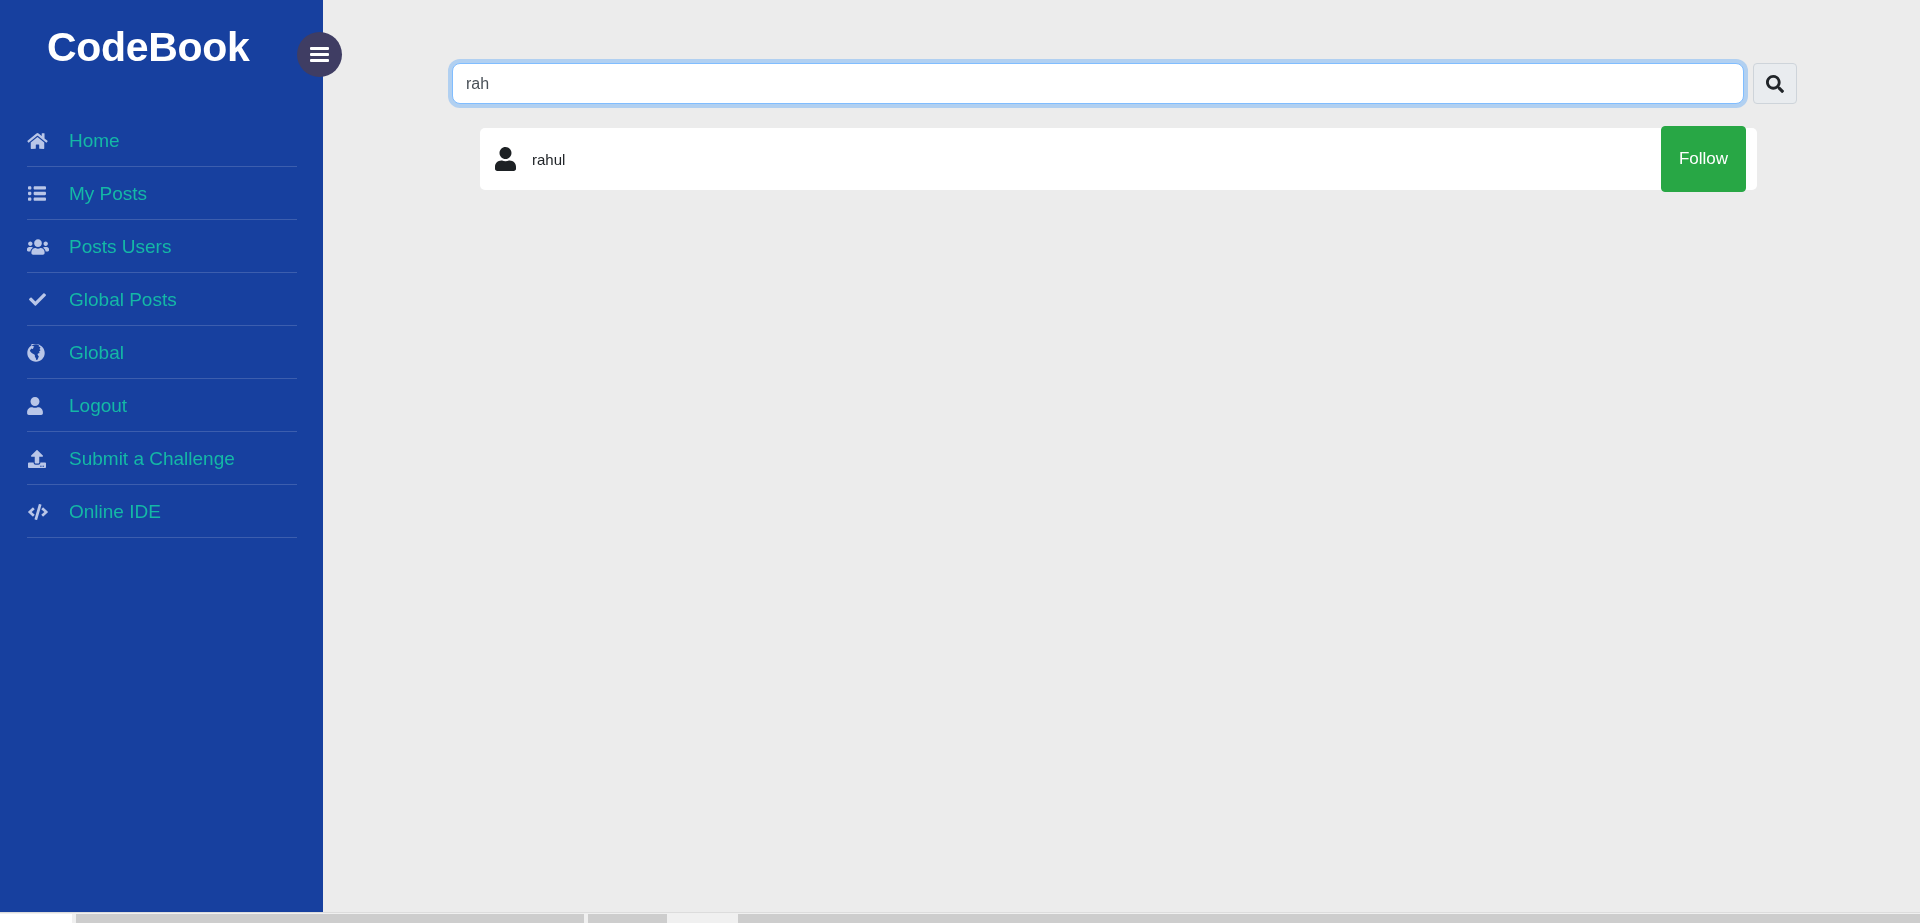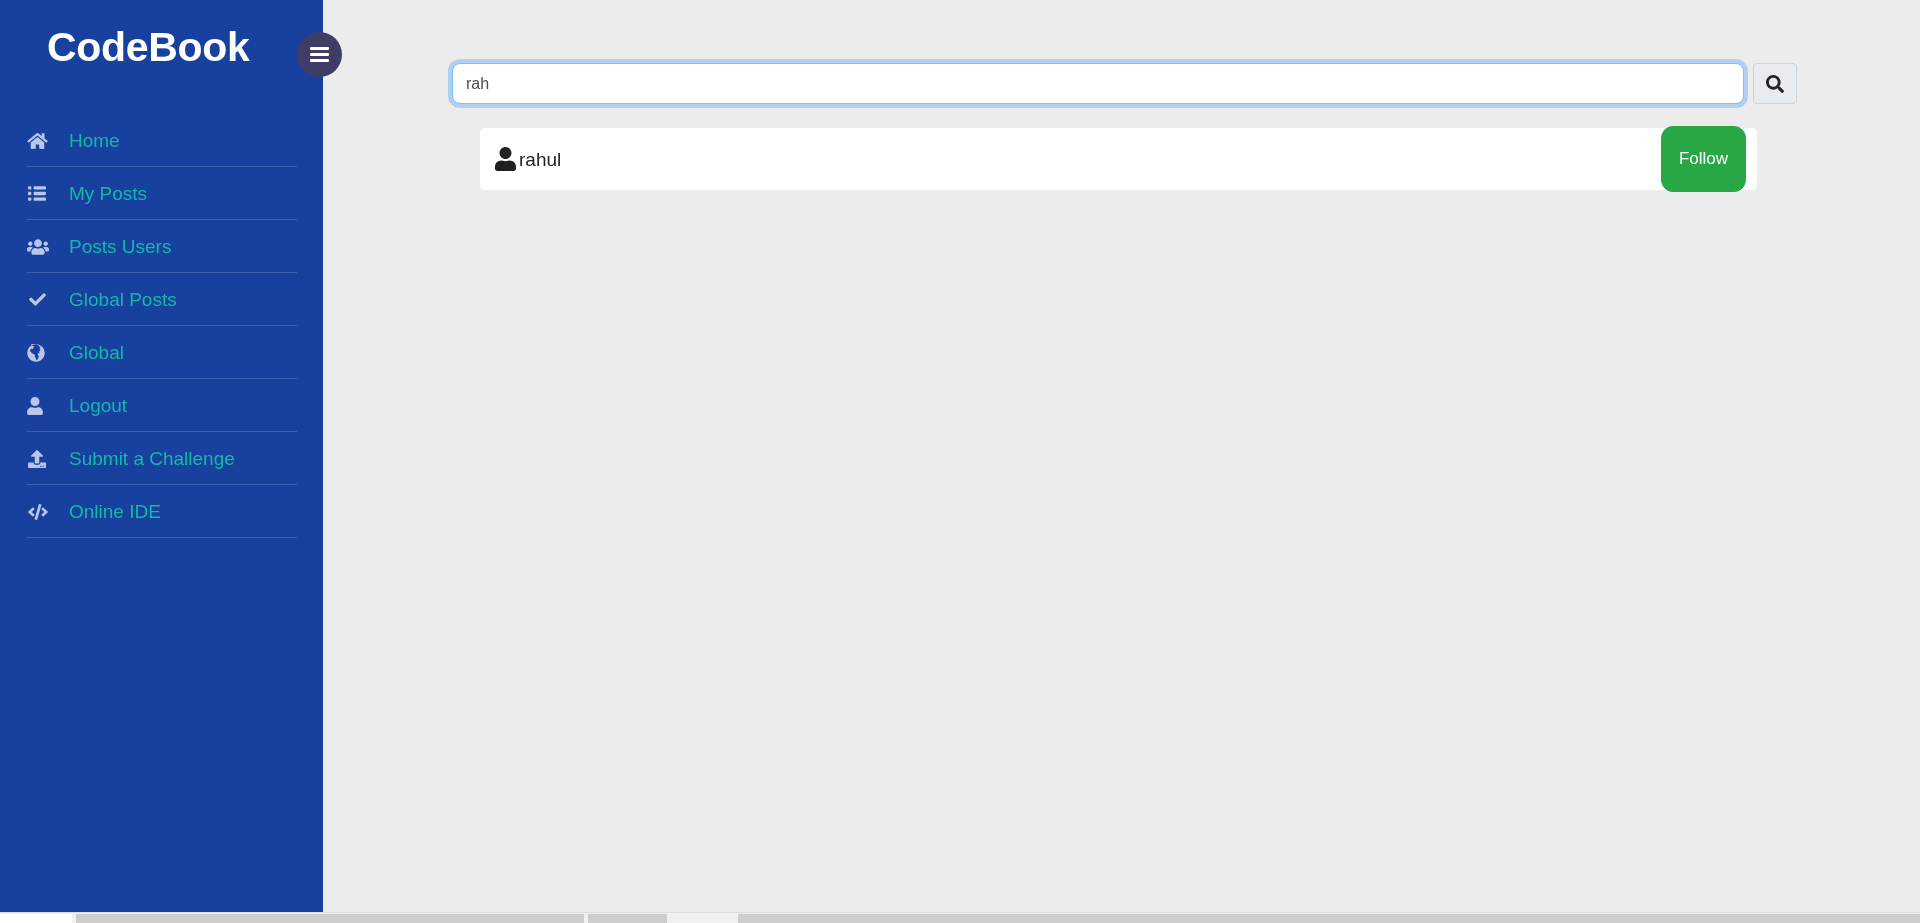--- a/index.html
+++ b/index.html
@@ -198,31 +198,31 @@
     height: 27px;
     display: flex;
     align-items: center;
     justify-content: center;
     color: #1d2124;
     fill: #1d2124;
   }
   .avatar-icon svg { display: block; }
 
   .result-name {
-    margin-left: 2px;
-    font-size: 19px;
+    margin-left: 15px;
+    font-size: 15px;
     color: #212529;
     line-height: 1;
     text-align: center;
   }
 
   .follow-button {
     background: #28a745;
     border: 1px solid #28a745;
-    border-radius: 12px;
+    border-radius: 4px;
     color: #ffffff;
     font-size: 17px;
     font-family: "Liberation Sans", sans-serif;
     padding: 22px 17px;
     cursor: pointer;
     line-height: 1.2;
   }
 
   
   #hscrollbar {

